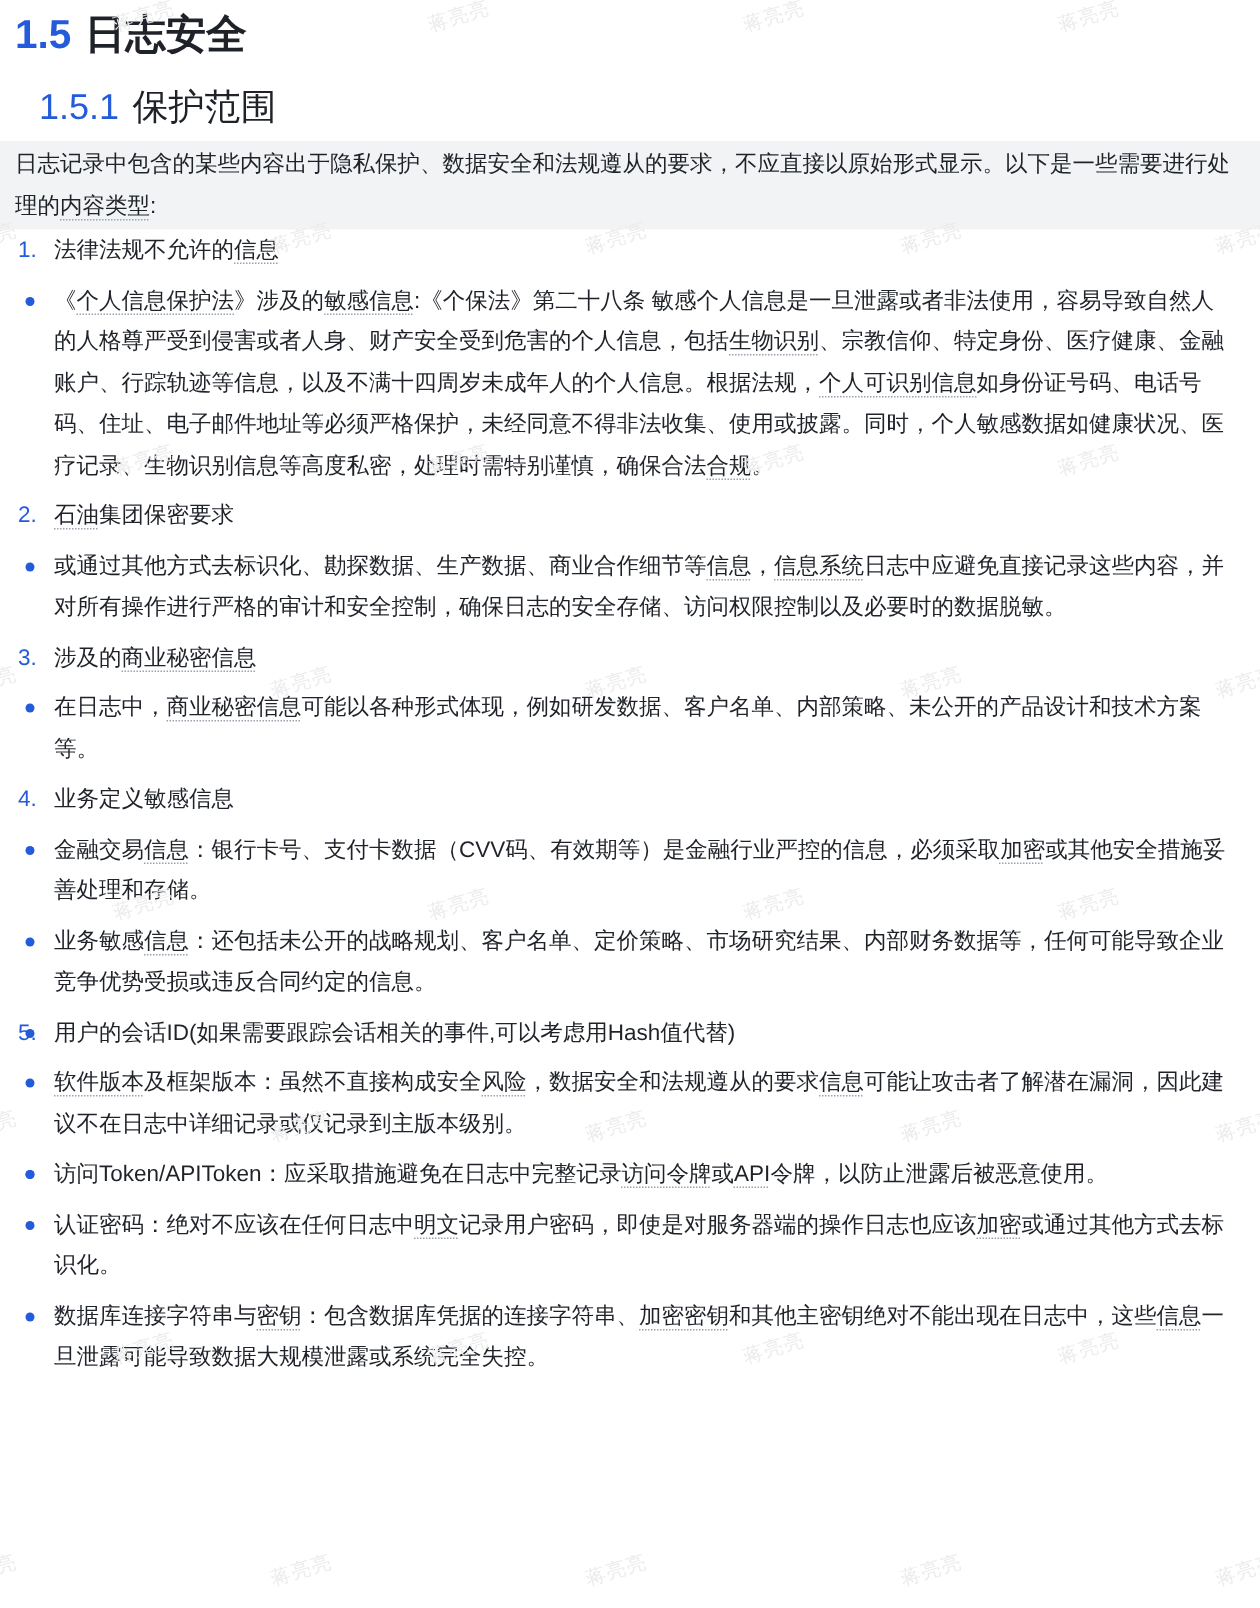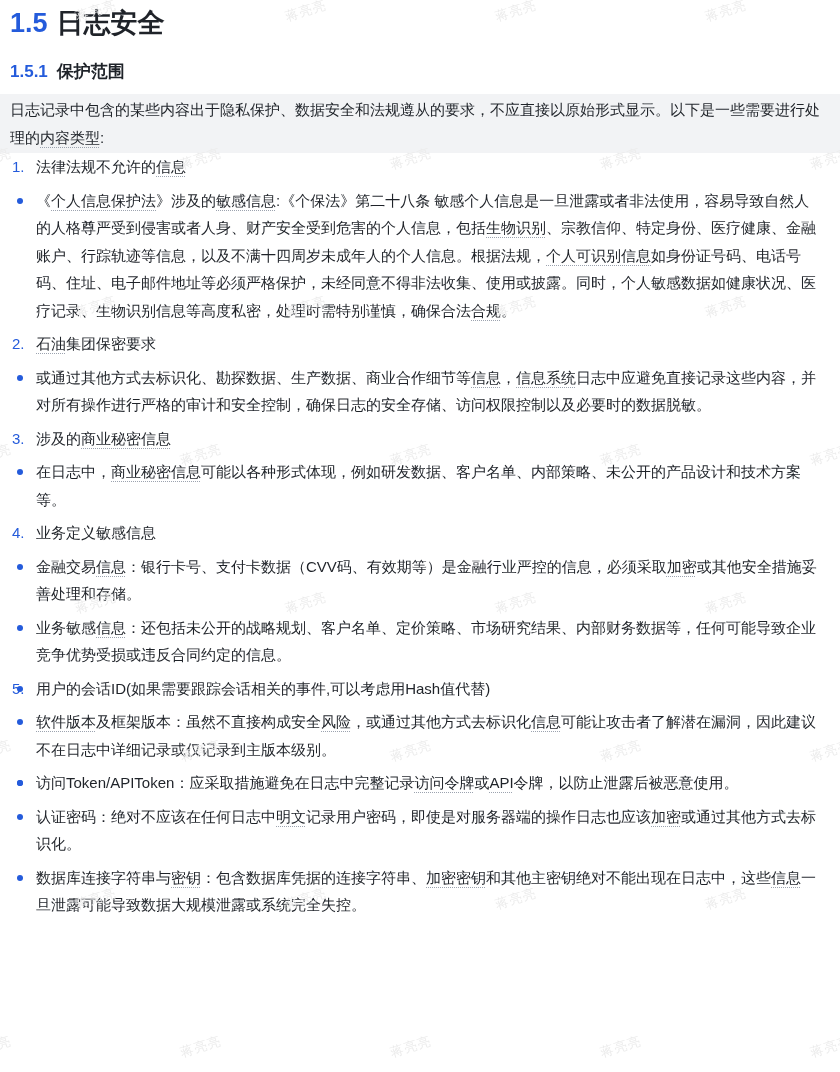--- a/index.html
+++ b/index.html
@@ -13,22 +13,22 @@
   }
   #doc{
     position:relative;z-index:1;
     padding:8px 16px 0 10px;
   }
   h2{
     font-size:27px;line-height:30px;font-weight:700;
     margin:0 0 22px 0;color:var(--text-color,#1f2329);
   }
   h3{
-    font-size:17px;line-height:24px;font-weight:700;
-    margin:0 0 10px 0;color:var(--text-color,#1f2329);
+    font-size:24px;line-height:24px;font-weight:400;
+    margin:0 0 10px 16px;color:var(--text-color,#1f2329);
   }
   .hnum{color:var(--accent,#245bdb);margin-right:9px;}
   .para,.oli,.uli{
     font-size:15px;line-height:27.5px;
     margin:0 0 6px 0;
   }
   .para{margin-bottom:0;}
   .highlight{
     background:var(--highlight-bg,#f2f3f5);
     margin-left:-10px;margin-right:-16px;
@@ -73,21 +73,21 @@
     <div class="uli"><span class="dot"></span><span>《</span><span class="dotted">个人信息保护法</span><span>》涉及的</span><span class="dotted">敏感信息</span><span>:《个保法》第二十八条 敏感个人信息是一旦泄露或者非法使用，容易导致自然人的人格尊严受到侵害或者人身、财产安全受到危害的个人信息，包括</span><span class="dotted">生物识别</span><span>、宗教信仰、特定身份、医疗健康、金融账户、行踪轨迹等信息，以及不满十四周岁未成年人的个人信息。根据法规，</span><span class="dotted">个人可识别信息</span><span>如身份证号码、电话号码、住址、电子邮件地址等必须严格保护，未经同意不得非法收集、使用或披露。同时，个人敏感数据如健康状况、医疗记录、生物识别信息等高度私密，处理时需特别谨慎，确保合法</span><span class="dotted">合规</span><span>。</span></div>
     <div class="oli"><span class="num">2.</span><span class="dotted">石油</span><span>集团保密要求</span></div>
     <div class="uli"><span class="dot"></span><span>或通过其他方式去标识化、勘探数据、生产数据、商业合作细节等</span><span class="dotted">信息</span><span>，</span><span class="dotted">信息系统</span><span>日志中应避免直接记录这些内容，并对所有操作进行严格的审计和安全控制，确保日志的安全存储、访问权限控制以及必要时的数据脱敏。</span></div>
     <div class="oli"><span class="num">3.</span><span>涉及的</span><span class="dotted">商业秘密信息</span></div>
     <div class="uli"><span class="dot"></span><span>在日志中，</span><span class="dotted">商业秘密信息</span><span>可能以各种形式体现，例如研发数据、客户名单、内部策略、未公开的产品设计和技术方案等。</span></div>
     <div class="oli"><span class="num">4.</span><span>业务定义敏感信息</span></div>
     <div class="uli"><span class="dot"></span><span>金融交易</span><span class="dotted">信息</span><span>：银行卡号、支付卡数据（CVV码、有效期等）是金融行业严控的信息，必须采取</span><span class="dotted">加密</span><span>或其他安全措施妥善处理和存储。</span></div>
     <div class="uli"><span class="dot"></span><span>业务敏感</span><span class="dotted">信息</span><span>：还包括未公开的战略规划、客户名单、定价策略、市场研究结果、内部财务数据等，任何可能导致企业竞争优势受损或违反合同约定的信息。</span></div>
     <div class="oli"><span class="num">5.</span></div>
     <div class="uli"><span class="dot"></span><span>用户的会话ID(如果需要跟踪会话相关的事件,可以考虑用Hash值代替)</span></div>
-    <div class="uli"><span class="dot"></span><span class="dotted">软件版本</span><span>及框架版本：虽然不直接构成安全</span><span class="dotted">风险</span><span>，或通过其他方式去标识化</span><span class="dotted">信息</span><span>可能让攻击者了解潜在漏洞，因此建议不在日志中详细记录或仅记录到主版本级别。</span></div>
+    <div class="uli"><span class="dot"></span><span class="dotted">软件版本</span><span>及框架版本：虽然不直接构成安全</span><span class="dotted">风险</span><span>，数据安全和法规遵从的要求</span><span class="dotted">信息</span><span>可能让攻击者了解潜在漏洞，因此建议不在日志中详细记录或仅记录到主版本级别。</span></div>
     <div class="uli"><span class="dot"></span></div>
     <div class="uli"><span class="dot"></span><span>访问Token/APIToken：应采取措施避免在日志中完整记录</span><span class="dotted">访问令牌</span><span>或</span><span class="dotted">API</span><span>令牌，以防止泄露后被恶意使用。</span></div>
     <div class="uli"><span class="dot"></span><span>认证密码：绝对不应该在任何日志中</span><span class="dotted">明文</span><span>记录用户密码，即使是对服务器端的操作日志也应该</span><span class="dotted">加密</span><span>或通过其他方式去标识化。</span></div>
     <div class="uli"><span class="dot"></span><span>数据库连接字符串与</span><span class="dotted">密钥</span><span>：包含数据库凭据的连接字符串、</span><span class="dotted">加密密钥</span><span>和其他主密钥绝对不能出现在日志中，这些</span><span class="dotted">信息</span><span>一旦泄露可能导致数据大规模泄露或系统完全失控。</span></div>
   </div>
 <div id="wm-layer">
     <span class="wm" style="left: 75px; top: 2px;">蒋亮亮</span>
     <span class="wm" style="left: 285px; top: 2px;">蒋亮亮</span>
     <span class="wm" style="left: 495px; top: 2px;">蒋亮亮</span>
     <span class="wm" style="left: 705px; top: 2px;">蒋亮亮</span>

